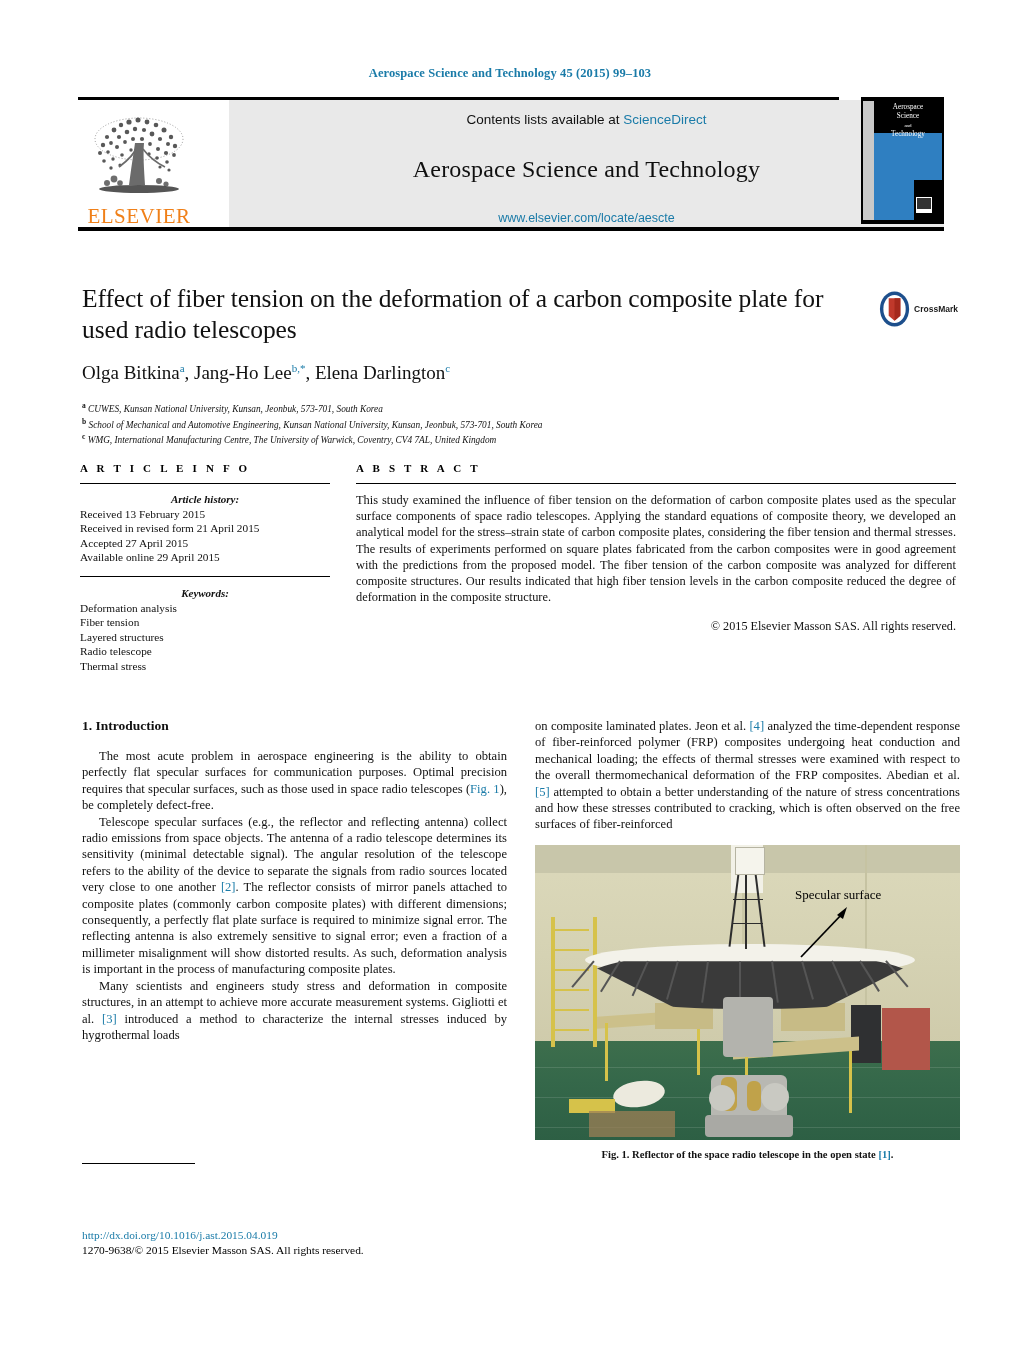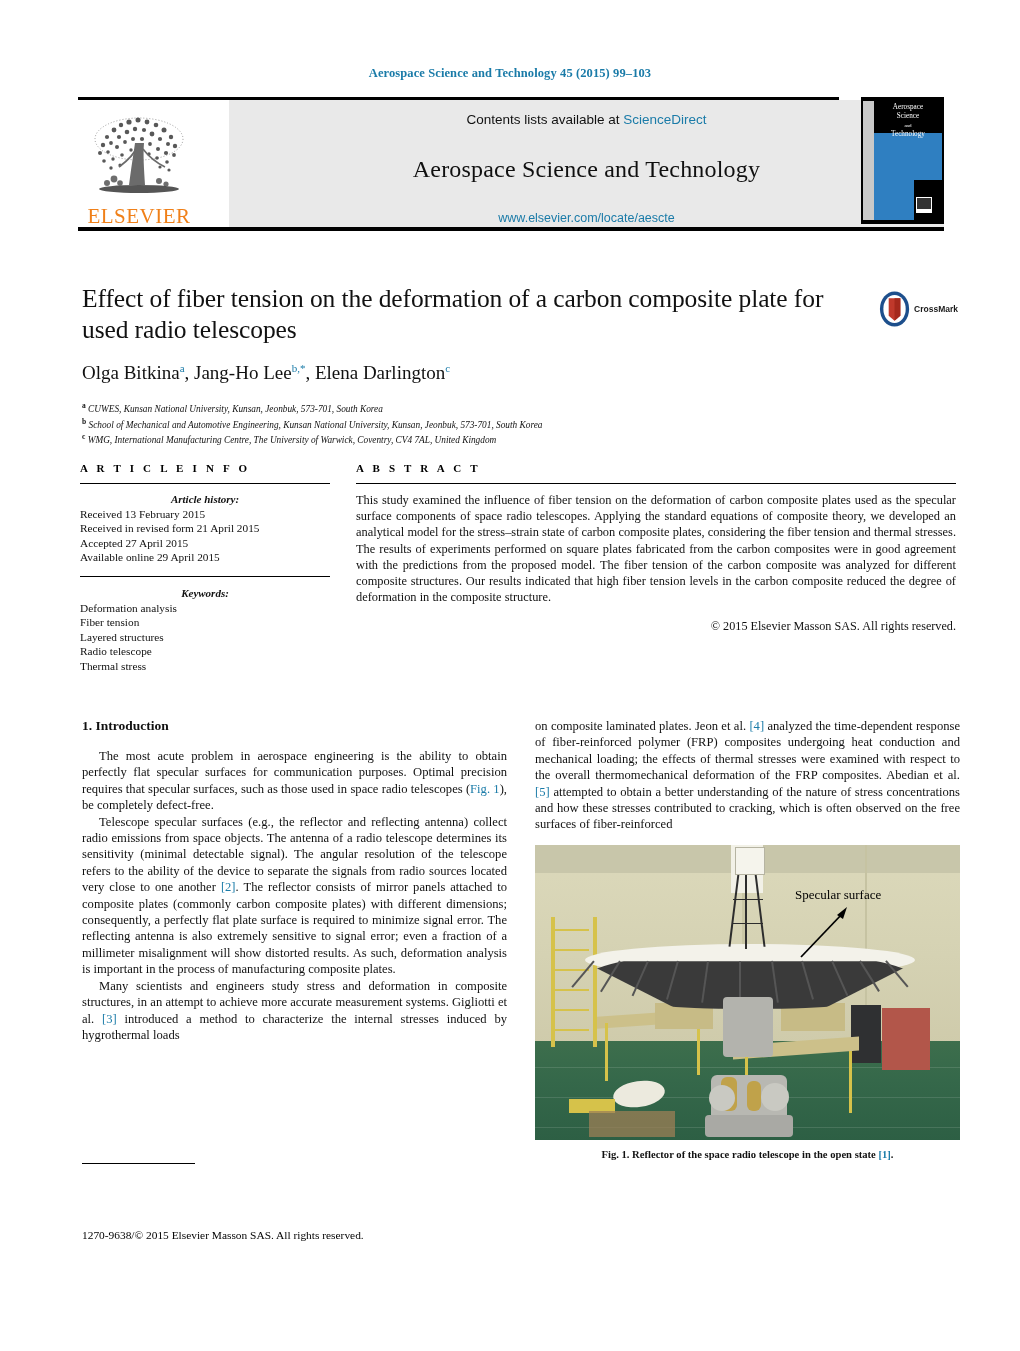--- a/index.html
+++ b/index.html
@@ -649,16 +649,17 @@
         </div>
       </div>
     </div>
   </div>
 
   <div class="footnote">
     <div class="fn-rule"></div>
   </div>
 
   <div class="doi-block">
+    <div class="doi-link">http://dx.doi.org/10.1016/j.ast.2015.04.019</div>
     <div>1270-9638/© 2015 Elsevier Masson SAS. All rights reserved.</div>
   </div>
 
 </div>
 
 </body></html>

